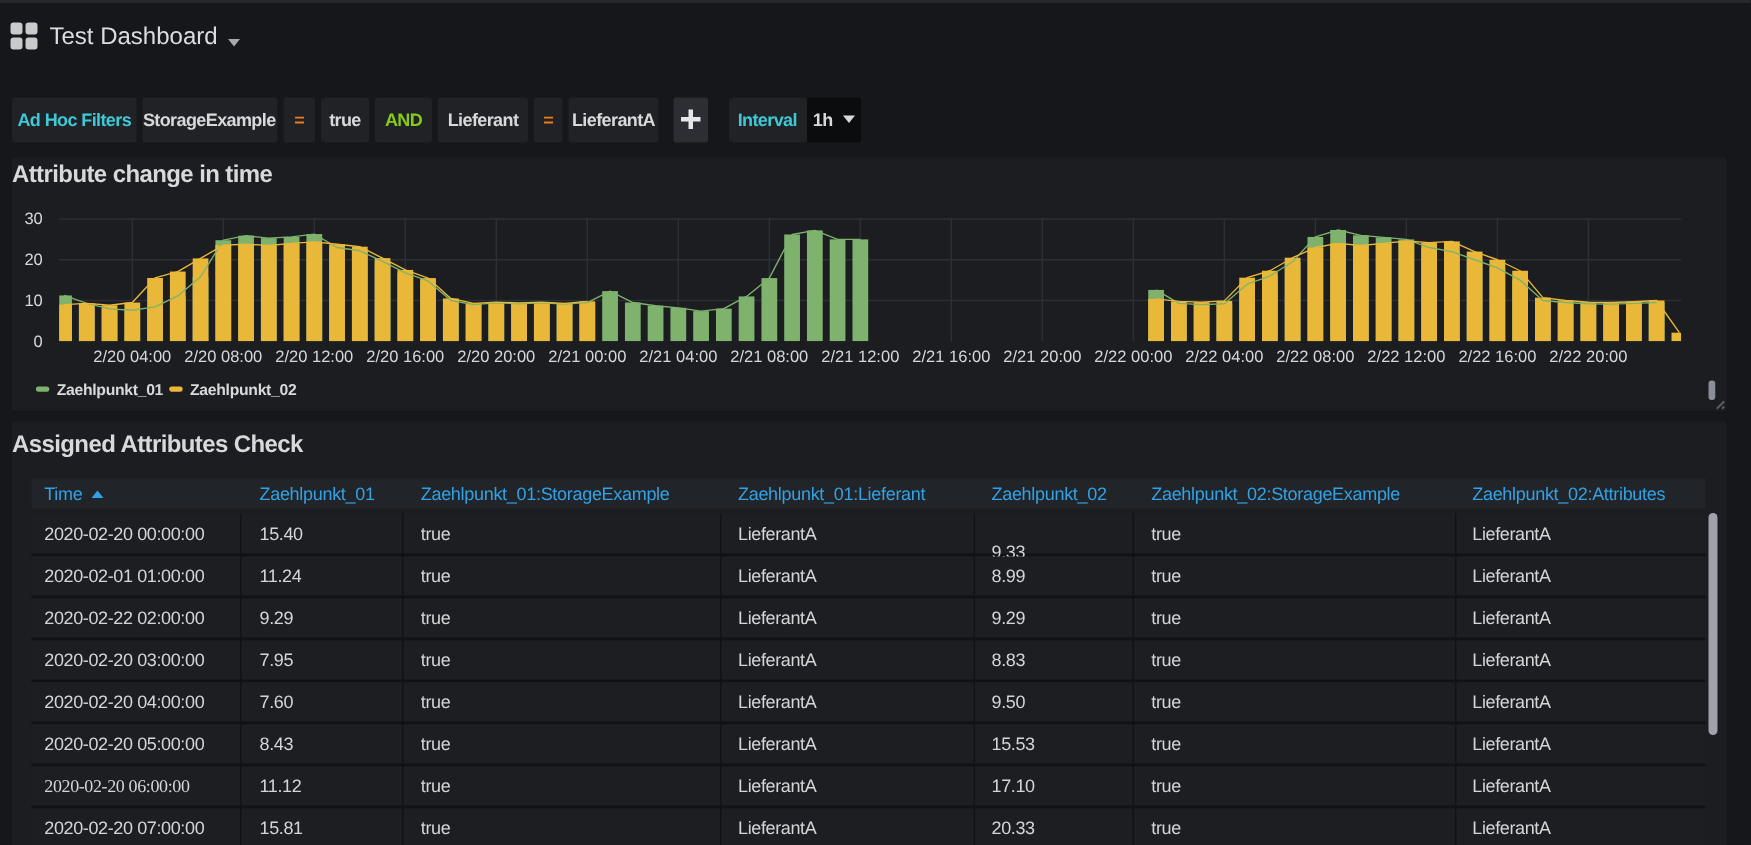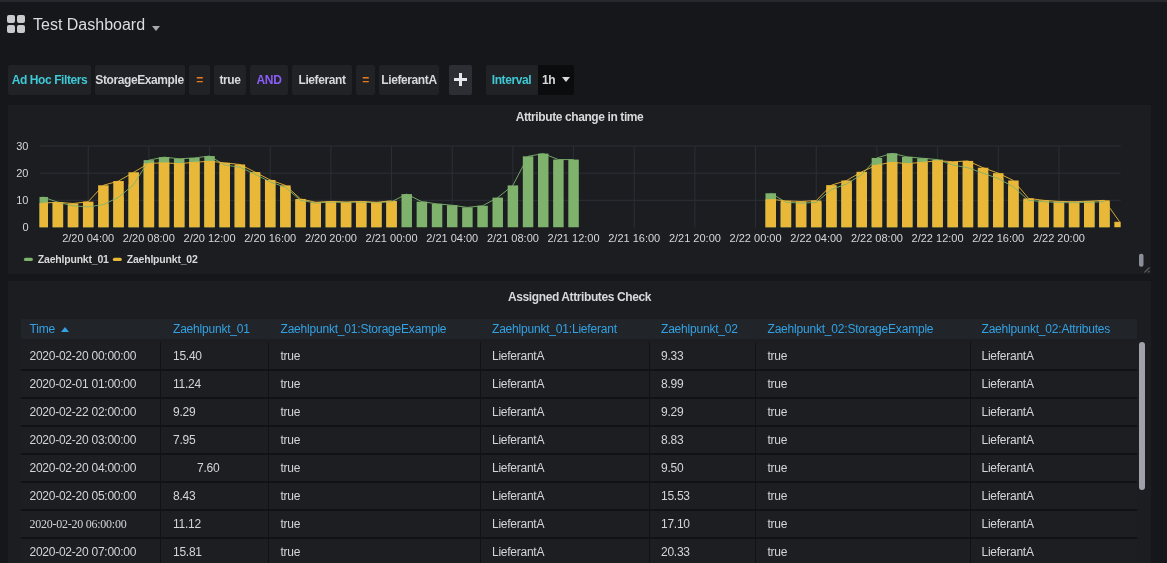--- a/index.html
+++ b/index.html
@@ -7,30 +7,30 @@
 .topline { position:absolute; left:0; top:0; width:1167px; height:2px; background:#26282d; }
 .dashicon { position:absolute; left:7px; top:15px; width:17px; height:18px; }
 .dashicon div { position:absolute; width:8px; height:8px; background:#c9cacc; border-radius:2px; }
 .dashtitle { position:absolute; left:33px; top:16px; font-size:16px; font-weight:500; color:#dcdde1; }
 .tcaret { position:absolute; left:152px; top:26px; width:0; height:0;
   border-left:4.5px solid transparent; border-right:4.5px solid transparent;
   border-top:5px solid #a6a9ae; }
 .chip { position:absolute; top:65px; height:30px; border-radius:2px;
   font-size:12px; font-weight:700; letter-spacing:-0.4px; color:#d8d9da; text-align:center; line-height:30px; }
 .chip.teal  { color:#3fc8d5; }
-.chip.blue  { color:#8b5cf6; }
+.chip.blue  { color:#84cc16; }
 .chip.orange{ color:#eb7b18; }
 .plusico { display:inline-block; position:relative; width:13px; height:13px; top:2px; }
 .plusico:before { content:""; position:absolute; left:0; top:5px; width:13px; height:3.2px; background:#e6e7e8; }
 .plusico:after  { content:""; position:absolute; left:4.9px; top:0; width:3.2px; height:13px; background:#e6e7e8; }
 .dcaret { display:inline-block; width:0; height:0; margin-left:7px;
   border-left:4.5px solid transparent; border-right:4.5px solid transparent;
   border-top:5px solid #d8d9da; vertical-align:middle; margin-top:-2px; }
 .panel { position:absolute; background:#1b1d21; }
-.ptitle { position:absolute; width:100%; text-align:center; font-size:12px;
+.ptitle { position:absolute; width:100%; text-align:left; font-size:16px;
   letter-spacing:-0.4px; font-weight:700; color:#d8d9da; line-height:14px; }
 svg text { font-family:"Liberation Sans", sans-serif; }
 .th { position:absolute; height:20px; line-height:20px; font-size:12px; font-weight:400;
   letter-spacing:-0.2px; color:#33a2e5; white-space:nowrap; }
 .sortcaret { display:inline-block; width:0; height:0; margin-left:6px;
   border-left:4px solid transparent; border-right:4px solid transparent;
   border-bottom:5px solid #33a2e5; vertical-align:middle; margin-top:-2px; }
 .trow { position:absolute; left:13px; width:1116px; height:28px; background:#1c1e22;
   border-bottom:2px solid #101215; }
 .td { position:absolute; height:26px; line-height:26px; font-size:12px; letter-spacing:-0.25px;
@@ -235,21 +235,21 @@
     <div class="th" style="left:272.5px;top:38.3px;">Zaehlpunkt_01:StorageExample</div>
     <div class="th" style="left:484.0px;top:38.3px;">Zaehlpunkt_01:Lieferant</div>
     <div class="th" style="left:653.0px;top:38.3px;">Zaehlpunkt_02</div>
     <div class="th" style="left:759.5px;top:38.3px;">Zaehlpunkt_02:StorageExample</div>
     <div class="th" style="left:973.5px;top:38.3px;">Zaehlpunkt_02:Attributes</div>
     <div class="trow" style="top:62px;"></div>
     <div class="td" style="left:21.5px;top:62px;">2020-02-20 00:00:00</div>
     <div class="td" style="left:165.0px;top:62px;">15.40</div>
     <div class="td" style="left:272.5px;top:62px;">true</div>
     <div class="td" style="left:484.0px;top:62px;">LieferantA</div>
-    <div class="td" style="left:653.0px;top:62px;">9.33</div>
+    <div class="td" style="left:653.0px;top:74px;">9.33</div>
     <div class="td" style="left:759.5px;top:62px;">true</div>
     <div class="td" style="left:973.5px;top:62px;">LieferantA</div>
     <div class="trow" style="top:90px;"></div>
     <div class="td" style="left:21.5px;top:90px;">2020-02-01 01:00:00</div>
     <div class="td" style="left:165.0px;top:90px;">11.24</div>
     <div class="td" style="left:272.5px;top:90px;">true</div>
     <div class="td" style="left:484.0px;top:90px;">LieferantA</div>
     <div class="td" style="left:653.0px;top:90px;">8.99</div>
     <div class="td" style="left:759.5px;top:90px;">true</div>
     <div class="td" style="left:973.5px;top:90px;">LieferantA</div>
@@ -264,21 +264,21 @@
     <div class="trow" style="top:146px;"></div>
     <div class="td" style="left:21.5px;top:146px;">2020-02-20 03:00:00</div>
     <div class="td" style="left:165.0px;top:146px;">7.95</div>
     <div class="td" style="left:272.5px;top:146px;">true</div>
     <div class="td" style="left:484.0px;top:146px;">LieferantA</div>
     <div class="td" style="left:653.0px;top:146px;">8.83</div>
     <div class="td" style="left:759.5px;top:146px;">true</div>
     <div class="td" style="left:973.5px;top:146px;">LieferantA</div>
     <div class="trow" style="top:174px;"></div>
     <div class="td" style="left:21.5px;top:174px;">2020-02-20 04:00:00</div>
-    <div class="td" style="left:165.0px;top:174px;margin-left:24px;">7.60</div>
+    <div class="td" style="left:165.0px;top:174px;">7.60</div>
     <div class="td" style="left:272.5px;top:174px;">true</div>
     <div class="td" style="left:484.0px;top:174px;">LieferantA</div>
     <div class="td" style="left:653.0px;top:174px;">9.50</div>
     <div class="td" style="left:759.5px;top:174px;">true</div>
     <div class="td" style="left:973.5px;top:174px;">LieferantA</div>
     <div class="trow" style="top:202px;"></div>
     <div class="td" style="left:21.5px;top:202px;">2020-02-20 05:00:00</div>
     <div class="td" style="left:165.0px;top:202px;">8.43</div>
     <div class="td" style="left:272.5px;top:202px;">true</div>
     <div class="td" style="left:484.0px;top:202px;">LieferantA</div>

